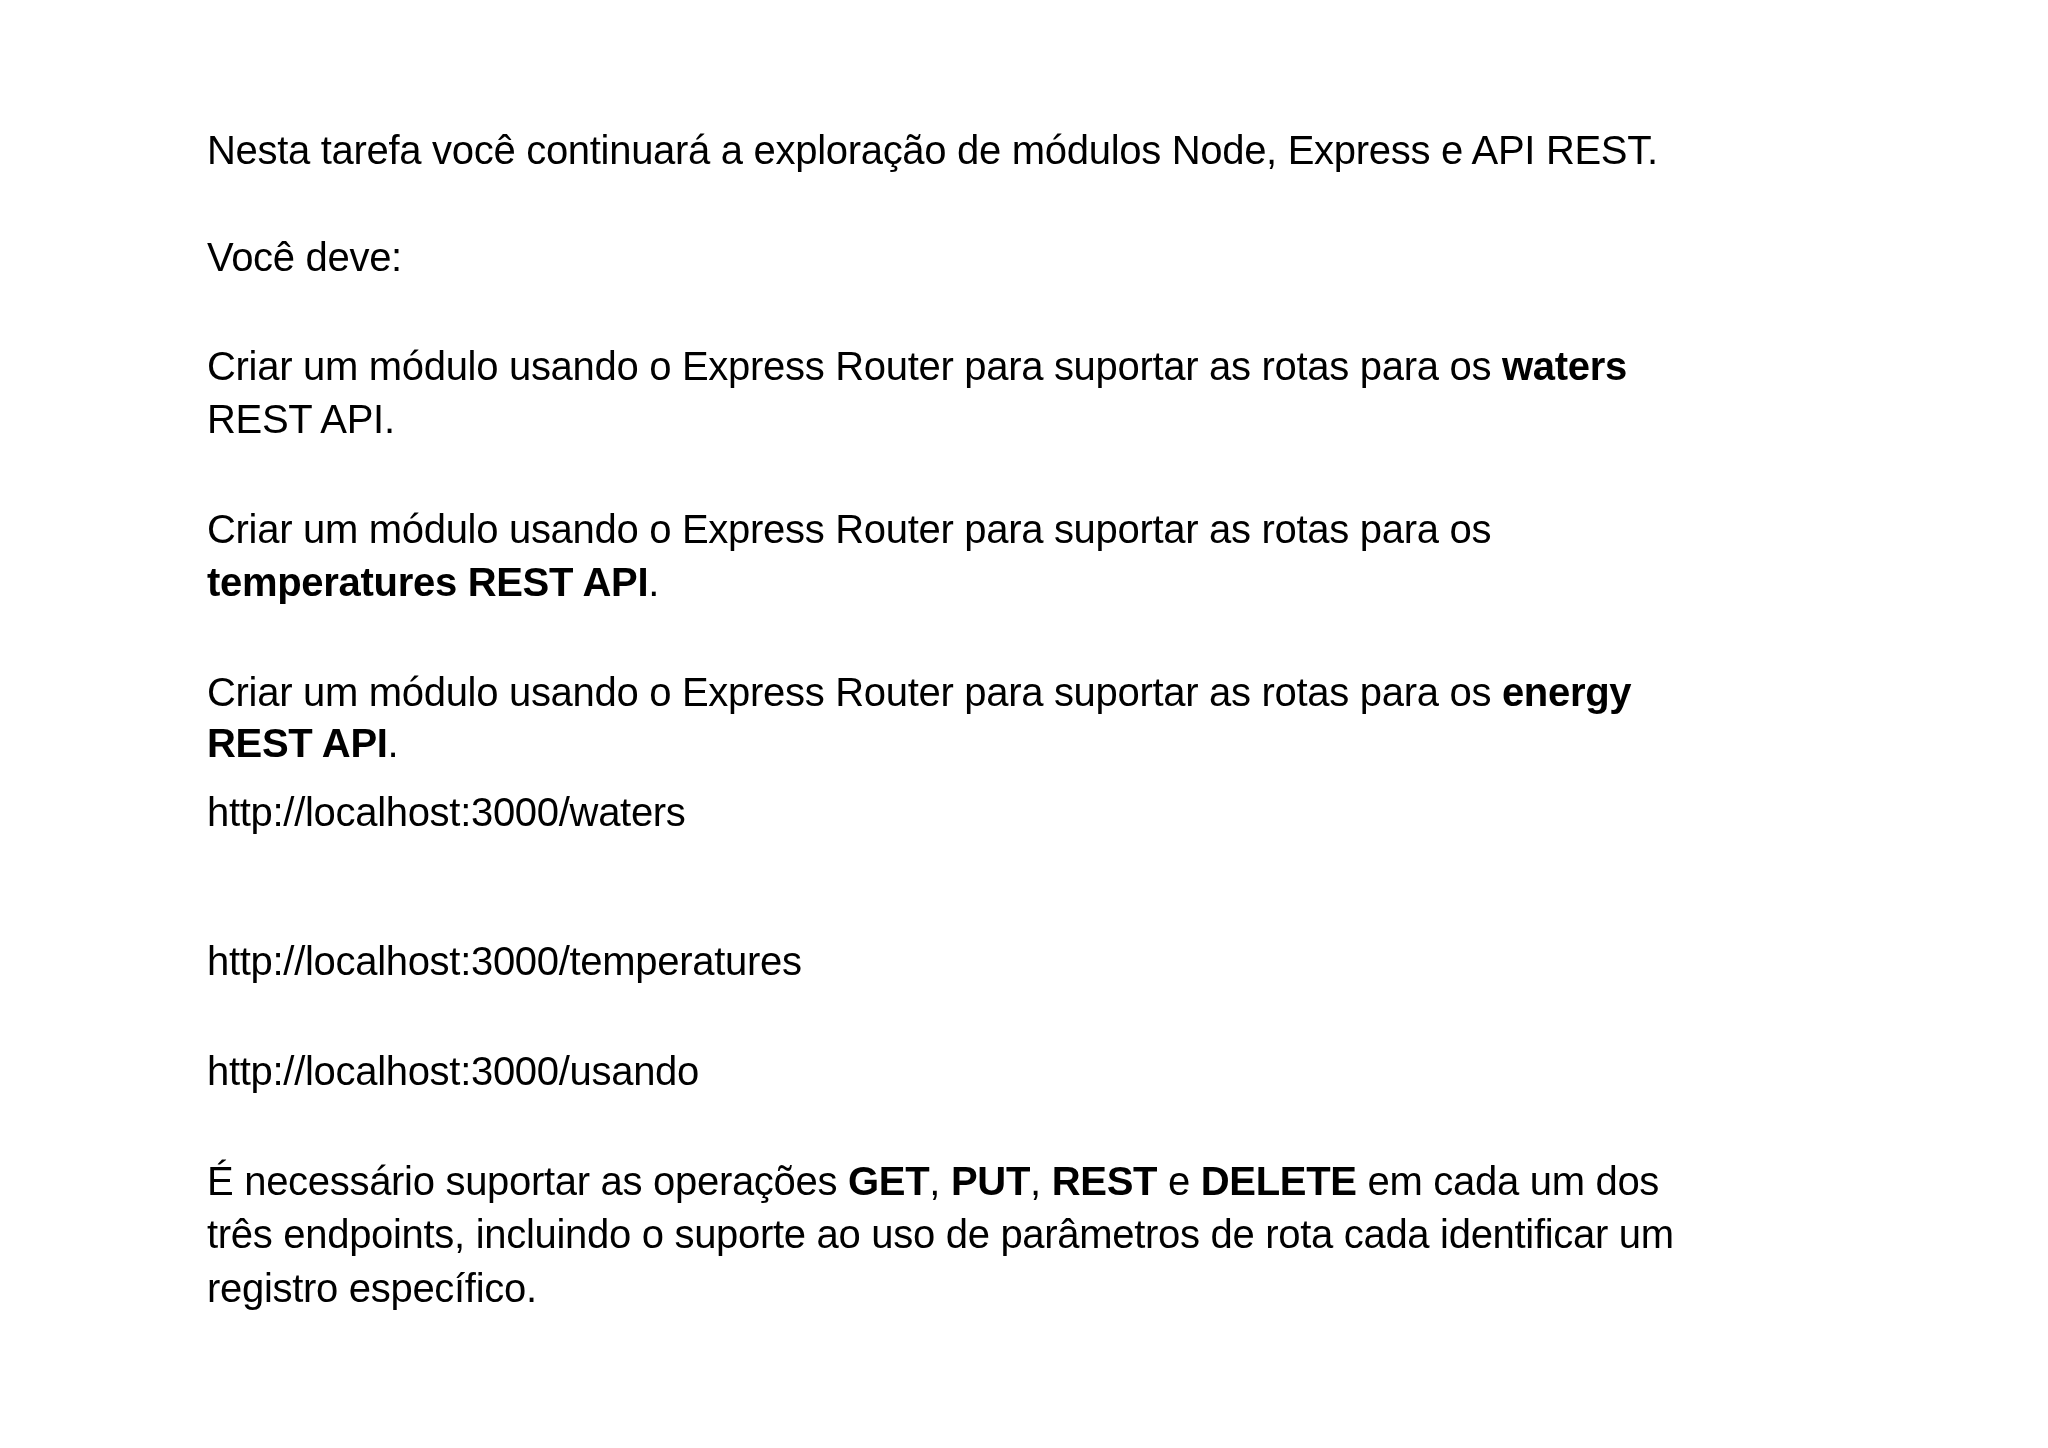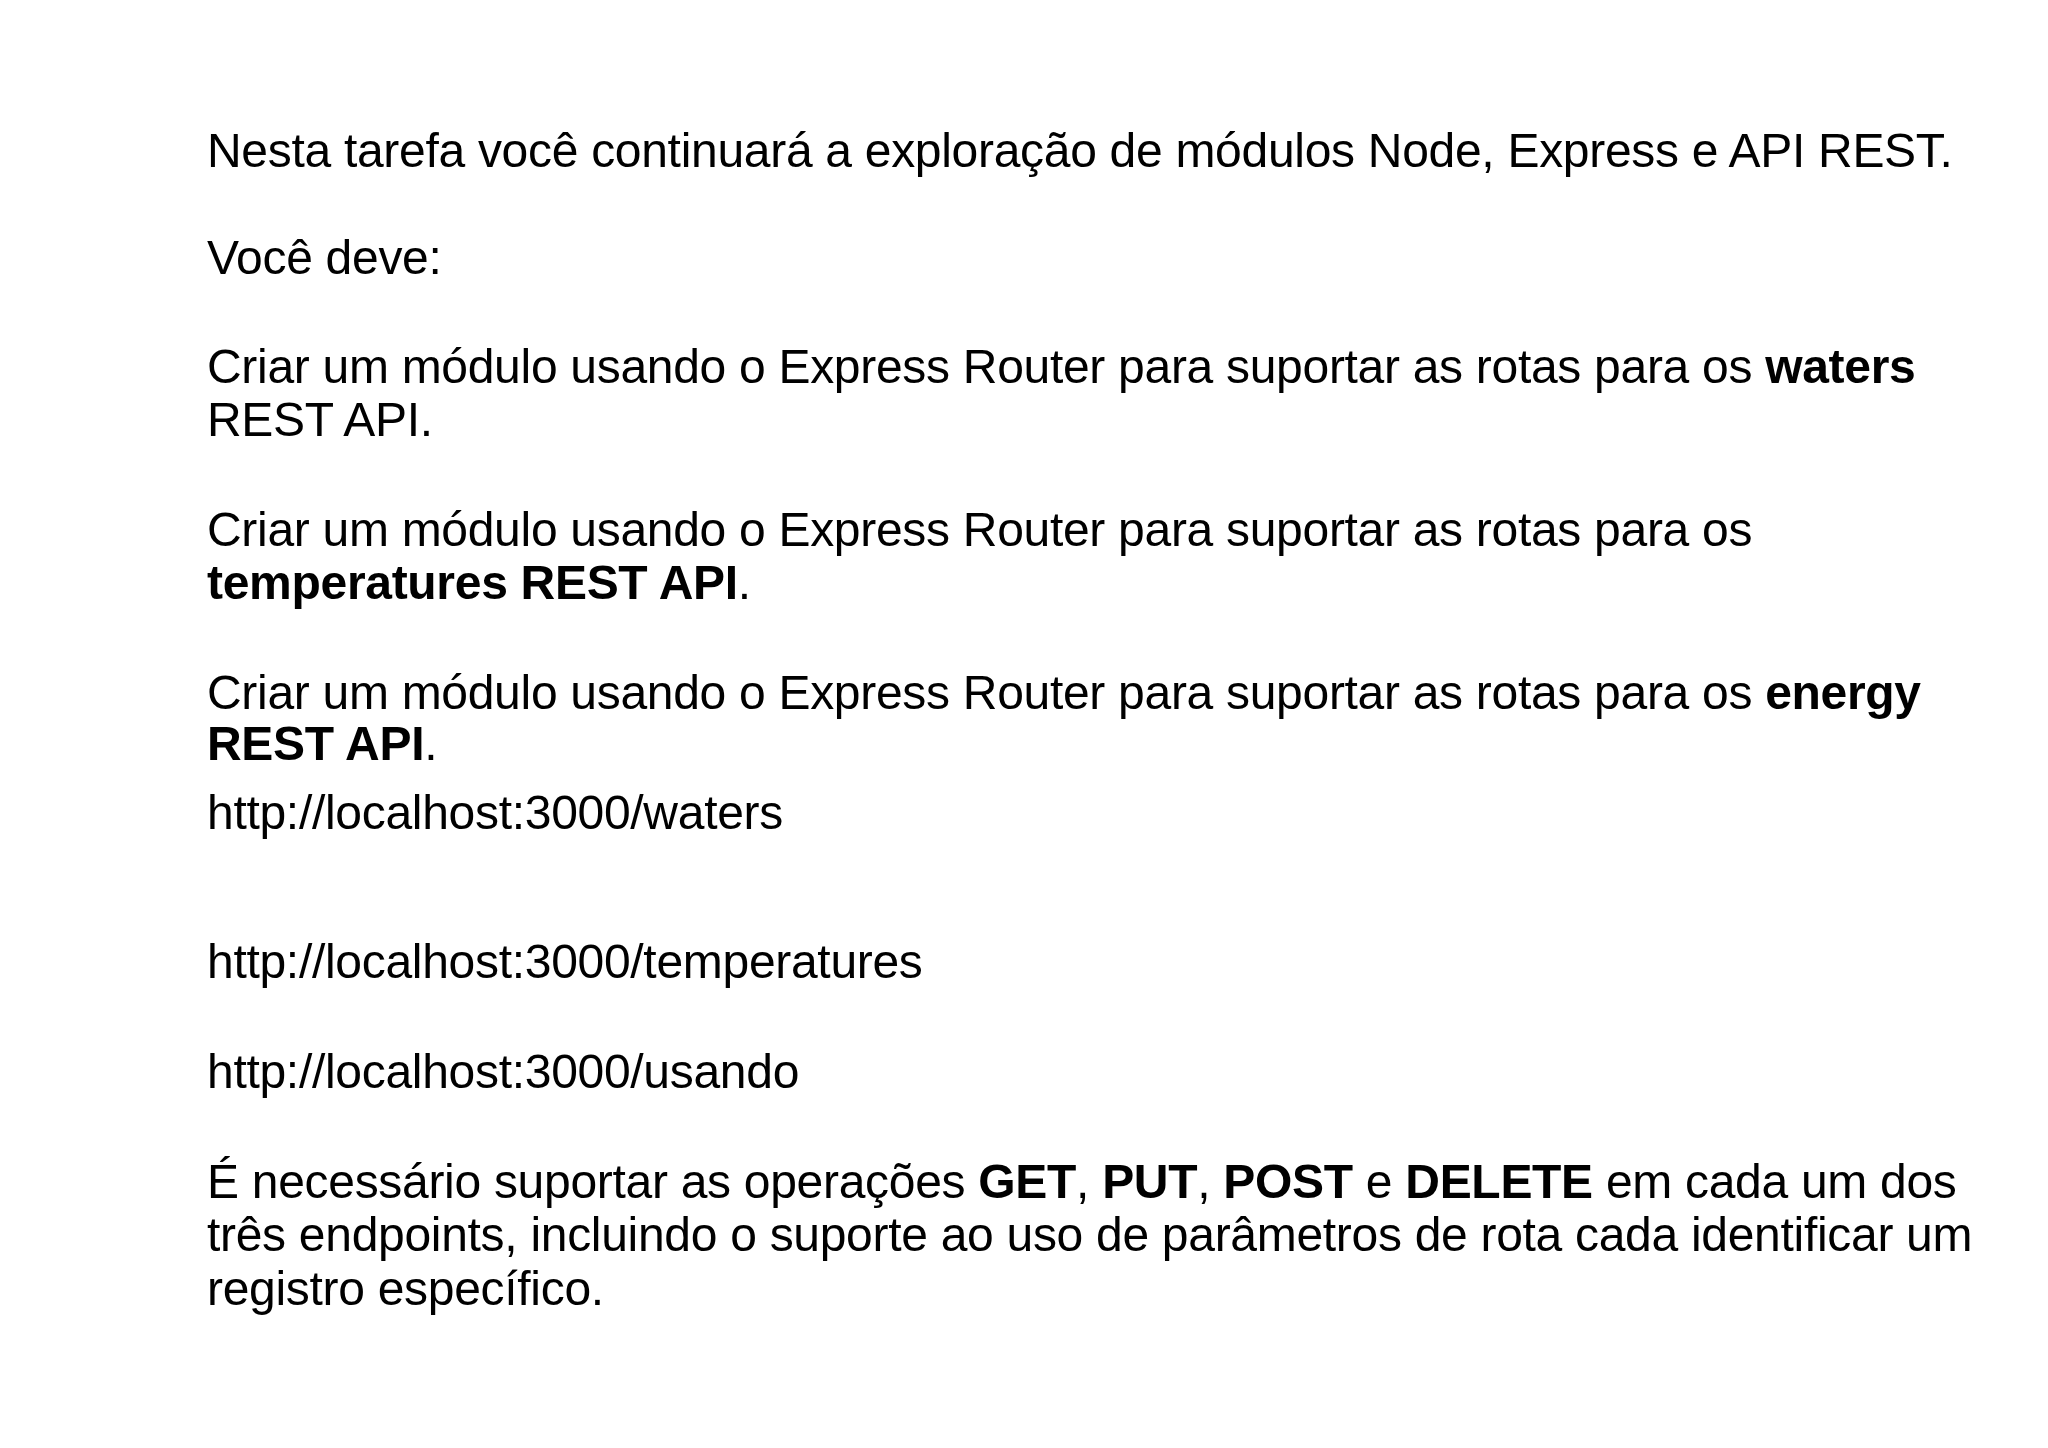--- a/index.html
+++ b/index.html
@@ -1,19 +1,19 @@
 <!DOCTYPE html>
 <html><head>
 <meta charset="utf-8">
 <style>
   html, body { margin: 0; padding: 0; background: #ffffff; }
   body { width: 2048px; height: 1448px; position: relative; overflow: hidden;
          font-family: "Liberation Sans", sans-serif; color: #000000; }
   .page { position: absolute; left: 207px; top: 0; width: 1640px; }
-  .line { position: absolute; left: 0; white-space: nowrap; font-size: 48px; line-height: 53px;
+  .line { position: absolute; left: 0; white-space: nowrap; font-size: 40px; line-height: 53px;
           letter-spacing: -0.3px; }
   b { font-weight: bold; }
 </style>
 </head>
 <body>
 
 <div class="page">
 
   <div class="line" style="top:124px">Nesta tarefa você continuará a exploração de módulos Node, Express e API REST.</div>
 
@@ -25,17 +25,17 @@
   <div class="line" style="top:503px">Criar um módulo usando o Express Router para suportar as rotas para os</div>
   <div class="line" style="top:556px"><b>temperatures REST API</b><span>.</span></div>
 
   <div class="line" style="top:666px"><span>Criar um módulo usando o Express Router para suportar as rotas para os </span><b>energy</b></div>
   <div class="line" style="top:717px"><b>REST API</b><span>.</span></div>
 
   <div class="line" style="top:786px">http://localhost:3000/waters</div>
   <div class="line" style="top:935px">http://localhost:3000/temperatures</div>
   <div class="line" style="top:1045px">http://localhost:3000/usando</div>
 
-  <div class="line" style="top:1155px"><span>É necessário suportar as operações </span><b>GET</b><span>, </span><b>PUT</b><span>, </span><b>POST</b><span> e </span><b>DELETE</b><span> em cada um dos</span></div>
+  <div class="line" style="top:1155px"><span>É necessário suportar as operações </span><b>GET</b><span>, </span><b>PUT</b><span>, </span><b>REST</b><span> e </span><b>DELETE</b><span> em cada um dos</span></div>
   <div class="line" style="top:1208px">três endpoints, incluindo o suporte ao uso de parâmetros de rota cada identificar um</div>
   <div class="line" style="top:1262px">registro específico.</div>
 
 </div>
 
 </body></html>

